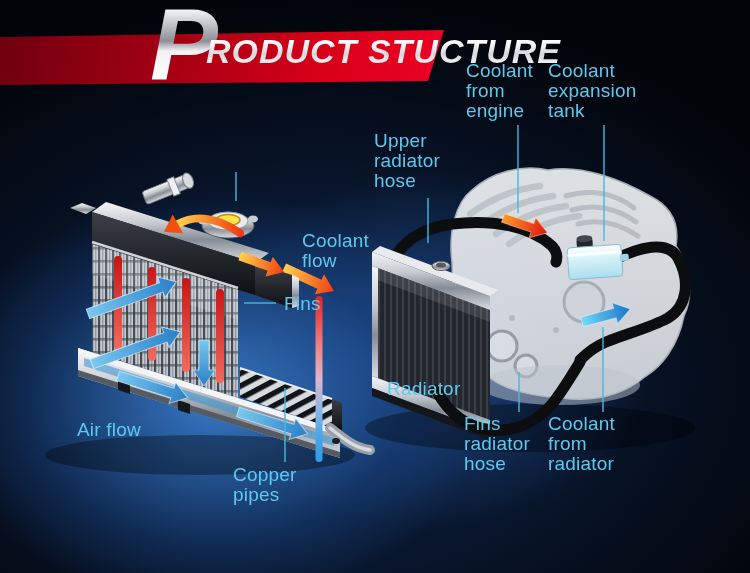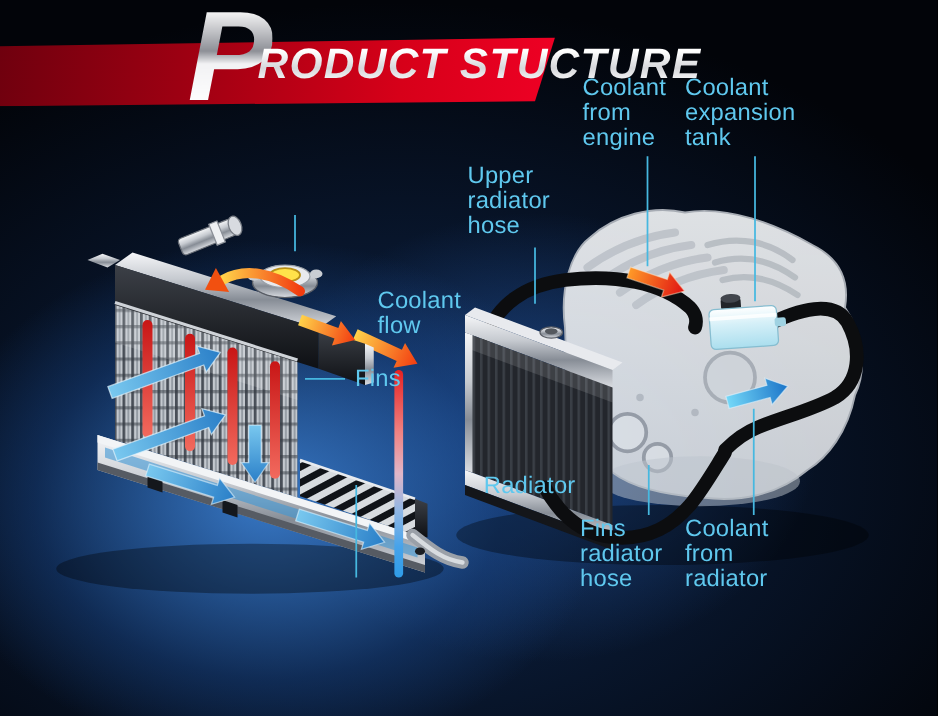--- a/index.html
+++ b/index.html
@@ -251,20 +251,23 @@
       <line x1="518" y1="125" x2="518" y2="213"></line>
       <line x1="604" y1="125" x2="604" y2="241"></line>
       <line x1="519" y1="372" x2="519" y2="412"></line>
       <line x1="603" y1="327" x2="603" y2="412"></line>
     </g>
   </svg>
 
   <div class="lbl" style="left:302px;top:231px;width:88px">Coolant
 flow</div>
   <div class="lbl left" style="left:284px;top:294px;width:70px">Fins</div>
+  <div class="lbl" style="left:77px;top:420px;width:120px">Air flow</div>
+  <div class="lbl" style="left:233px;top:465px;width:100px">Copper
+pipes</div>
   <div class="lbl" style="left:374px;top:131px;width:105px">Upper
 radiator
 hose</div>
   <div class="lbl left" style="left:387px;top:379px;width:110px">Radiator</div>
   <div class="lbl" style="left:466px;top:61px;width:104px">Coolant
 from
 engine</div>
   <div class="lbl" style="left:548px;top:61px;width:126px">Coolant
 expansion
 tank</div>

